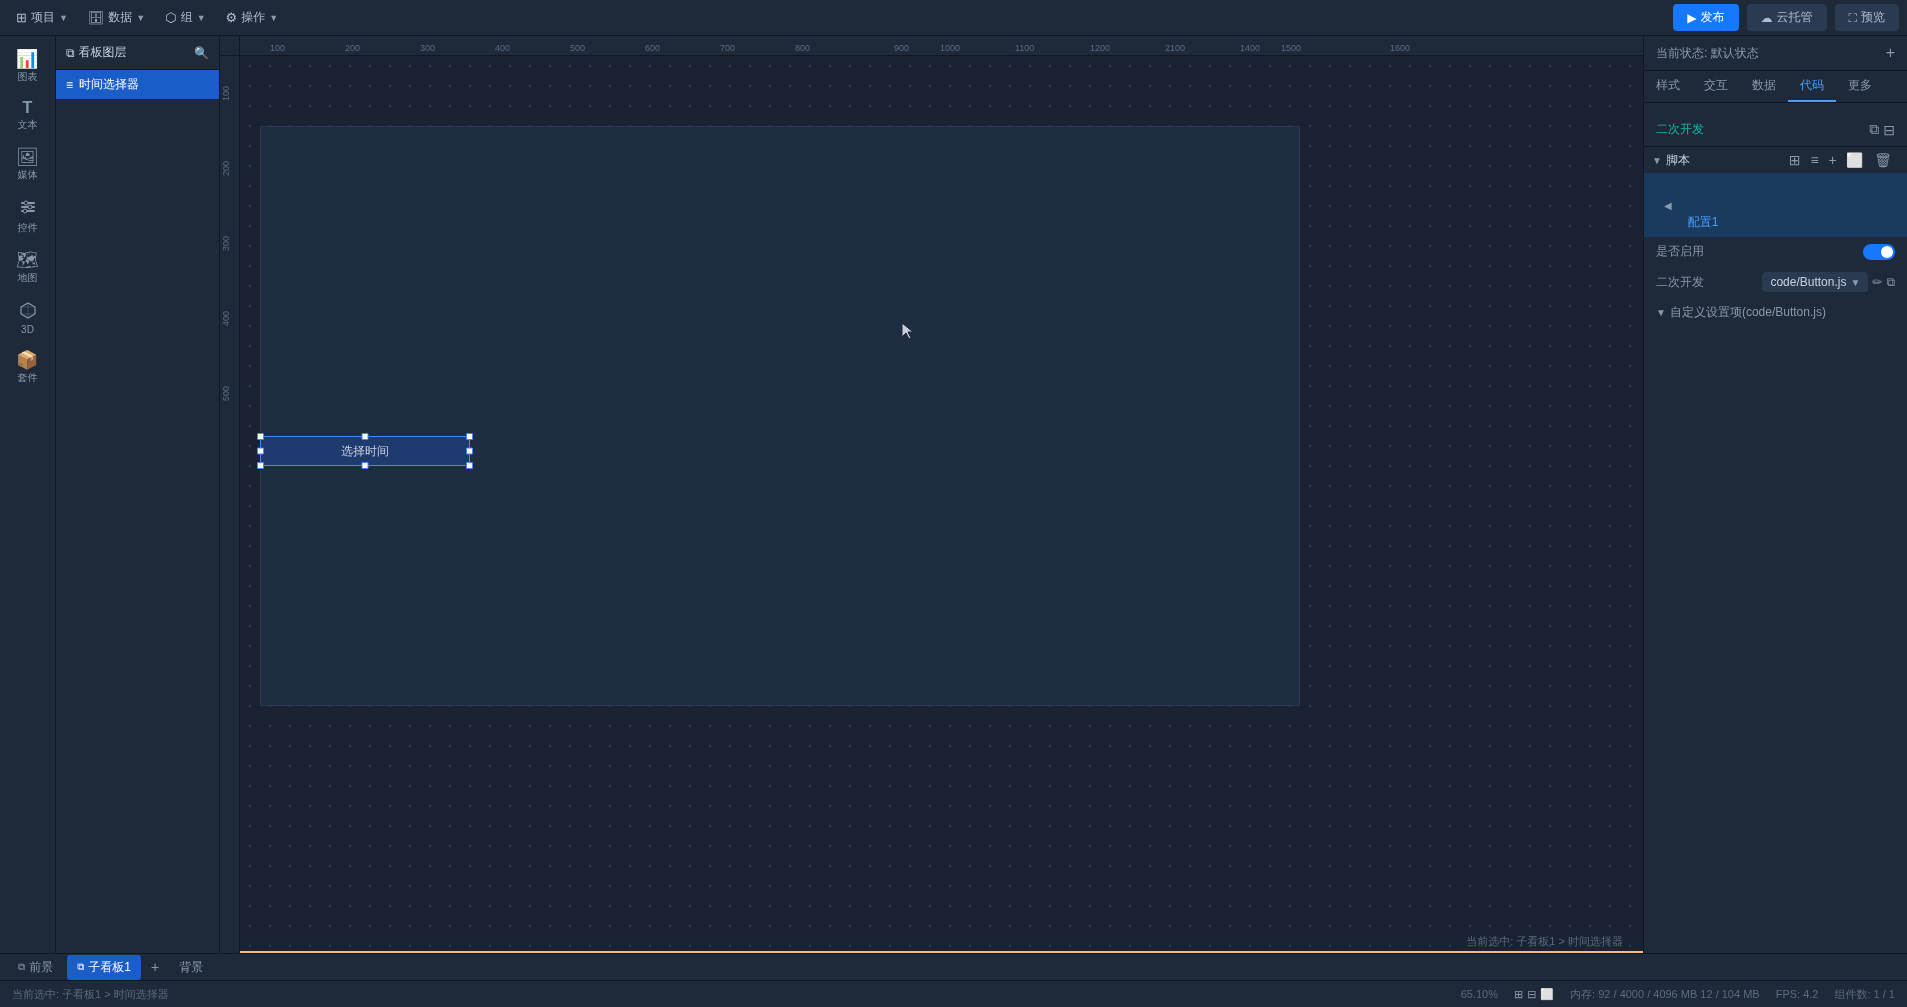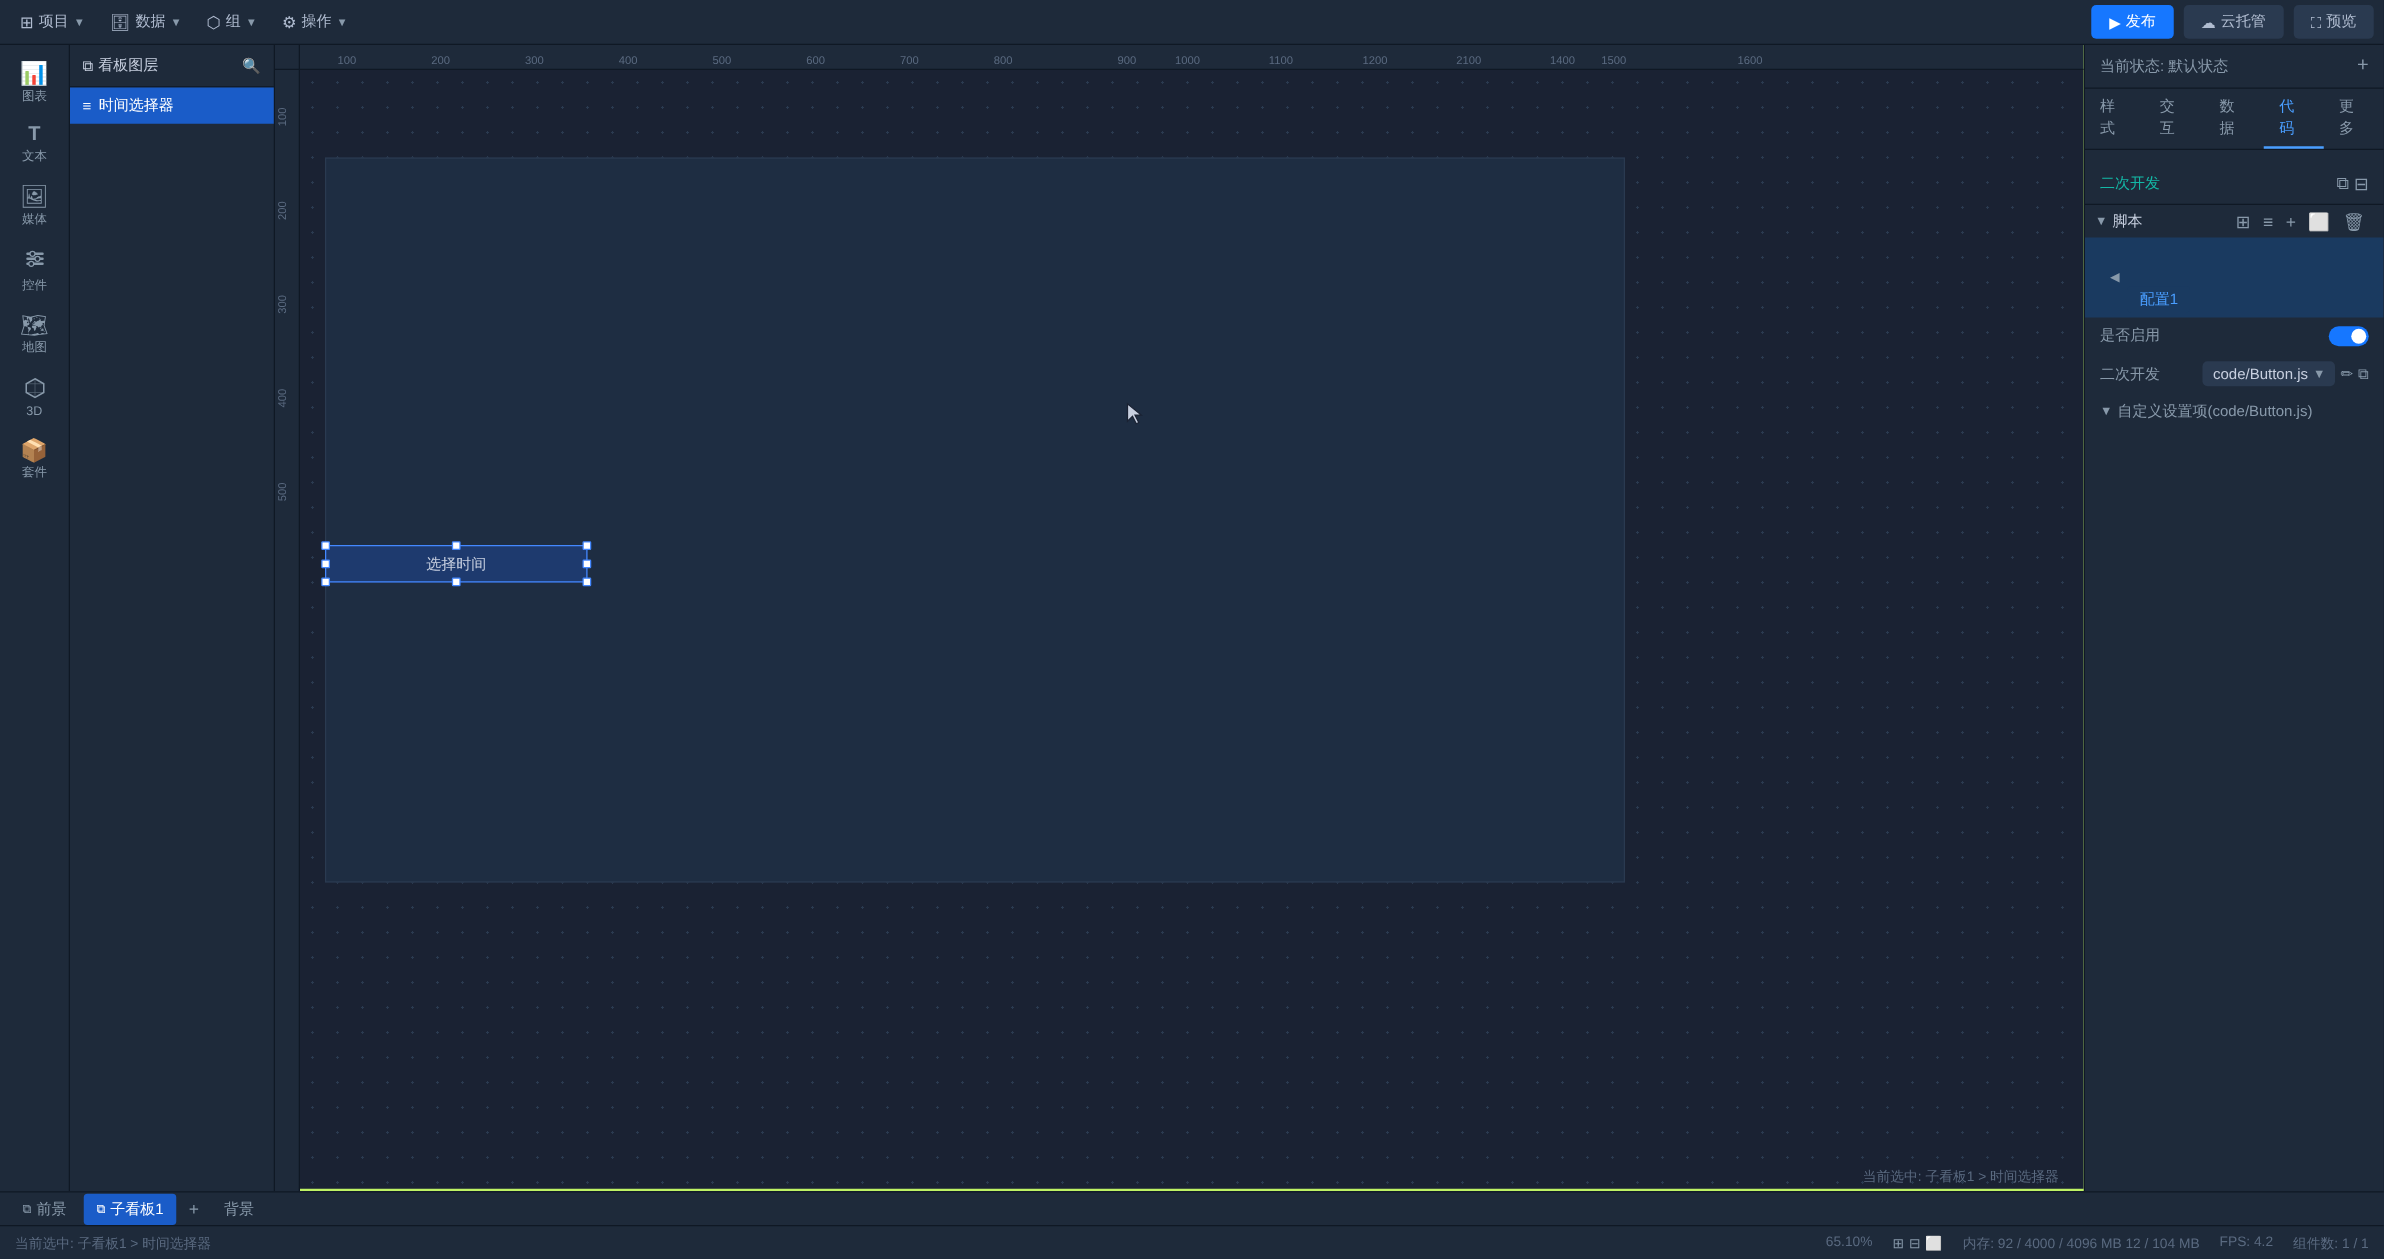--- a/index.html
+++ b/index.html
@@ -27,21 +27,21 @@
     
     .left-panel { width: 164px; background: #1e2a3a; border-right: 1px solid #0f1824; display: flex; flex-direction: column; }
     .left-panel-header { display: flex; align-items: center; justify-content: space-between; padding: 8px 10px; border-bottom: 1px solid #0f1824; }
     .left-panel-title { font-size: 12px; color: #c8d0e0; display: flex; align-items: center; gap: 4px; }
     .left-panel-search { color: #8899aa; cursor: pointer; }
     .layer-item { display: flex; align-items: center; gap: 6px; padding: 6px 10px; cursor: pointer; font-size: 12px; color: #8899aa; }
     .layer-item.active { background: #1a5cc8; color: #fff; }
     .layer-item .layer-icon { font-size: 12px; }
 
     
-    .canvas-area { flex: 1; position: relative; overflow: hidden; background: #bef264; }
+    .canvas-area { flex: 1; position: relative; overflow: hidden; background: #fdba74; }
     .ruler-top { position: absolute; top: 0; left: 20px; right: 0; height: 20px; background: #1e2a3a; border-bottom: 1px solid #0f1824; display: flex; align-items: flex-end; overflow: hidden; }
     .ruler-left { position: absolute; top: 20px; left: 0; width: 20px; bottom: 20px; background: #1e2a3a; border-right: 1px solid #0f1824; display: flex; flex-direction: column; overflow: hidden; }
     .ruler-corner { position: absolute; top: 0; left: 0; width: 20px; height: 20px; background: #1e2a3a; border-right: 1px solid #0f1824; border-bottom: 1px solid #0f1824; }
     .canvas-main { position: absolute; top: 20px; left: 20px; right: 0; bottom: 56px; background: #1a2233; overflow: hidden; }
     .canvas-board { position: absolute; top: 70px; left: 20px; width: 1040px; height: 580px; background: #1e2d42; border: 1px solid #2a3a50; }
 
     
     .canvas-widget { position: absolute; top: 380px; left: 20px; }
     .widget-box { position: relative; width: 210px; height: 30px; border: 1.5px solid #4488ff; background: #1e3a6e; display: flex; align-items: center; justify-content: center; cursor: move; }
     .widget-box span { color: #c8d0e0; font-size: 12px; }
@@ -49,21 +49,21 @@
     .handle.tl { top: -4px; left: -4px; cursor: nwse-resize; }
     .handle.tc { top: -4px; left: 50%; transform: translateX(-50%); cursor: ns-resize; }
     .handle.tr { top: -4px; right: -4px; cursor: nesw-resize; }
     .handle.ml { top: 50%; left: -4px; transform: translateY(-50%); cursor: ew-resize; }
     .handle.mr { top: 50%; right: -4px; transform: translateY(-50%); cursor: ew-resize; }
     .handle.bl { bottom: -4px; left: -4px; cursor: nesw-resize; }
     .handle.bc { bottom: -4px; left: 50%; transform: translateX(-50%); cursor: ns-resize; }
     .handle.br { bottom: -4px; right: -4px; cursor: nwse-resize; }
 
     
-    .right-panel { width: 240px; background: #1e2a3a; border-left: 1px solid #0f1824; display: flex; flex-direction: column; }
+    .right-panel { width: 264px; background: #1e2a3a; border-left: 1px solid #0f1824; display: flex; flex-direction: column; }
     .right-panel-header { display: flex; align-items: center; justify-content: space-between; padding: 8px 12px; border-bottom: 1px solid #0f1824; }
     .right-panel-status { font-size: 12px; color: #8899aa; }
     .right-panel-add { color: #8899aa; cursor: pointer; font-size: 16px; }
     .right-panel-tabs { display: flex; align-items: center; gap: 0; border-bottom: 1px solid #0f1824; }
     .right-tab { padding: 6px 12px; font-size: 12px; color: #8899aa; cursor: pointer; border-bottom: 2px solid transparent; }
     .right-tab.active { color: #4a9eff; border-bottom-color: #4a9eff; }
     .right-panel-body { flex: 1; overflow-y: auto; padding: 10px 0; }
     .section-title { display: flex; align-items: center; justify-content: space-between; padding: 4px 12px 4px 8px; font-size: 12px; color: #c8d0e0; cursor: pointer; }
     .section-title-left { display: flex; align-items: center; gap: 4px; }
     .section-tools { display: flex; gap: 4px; }

